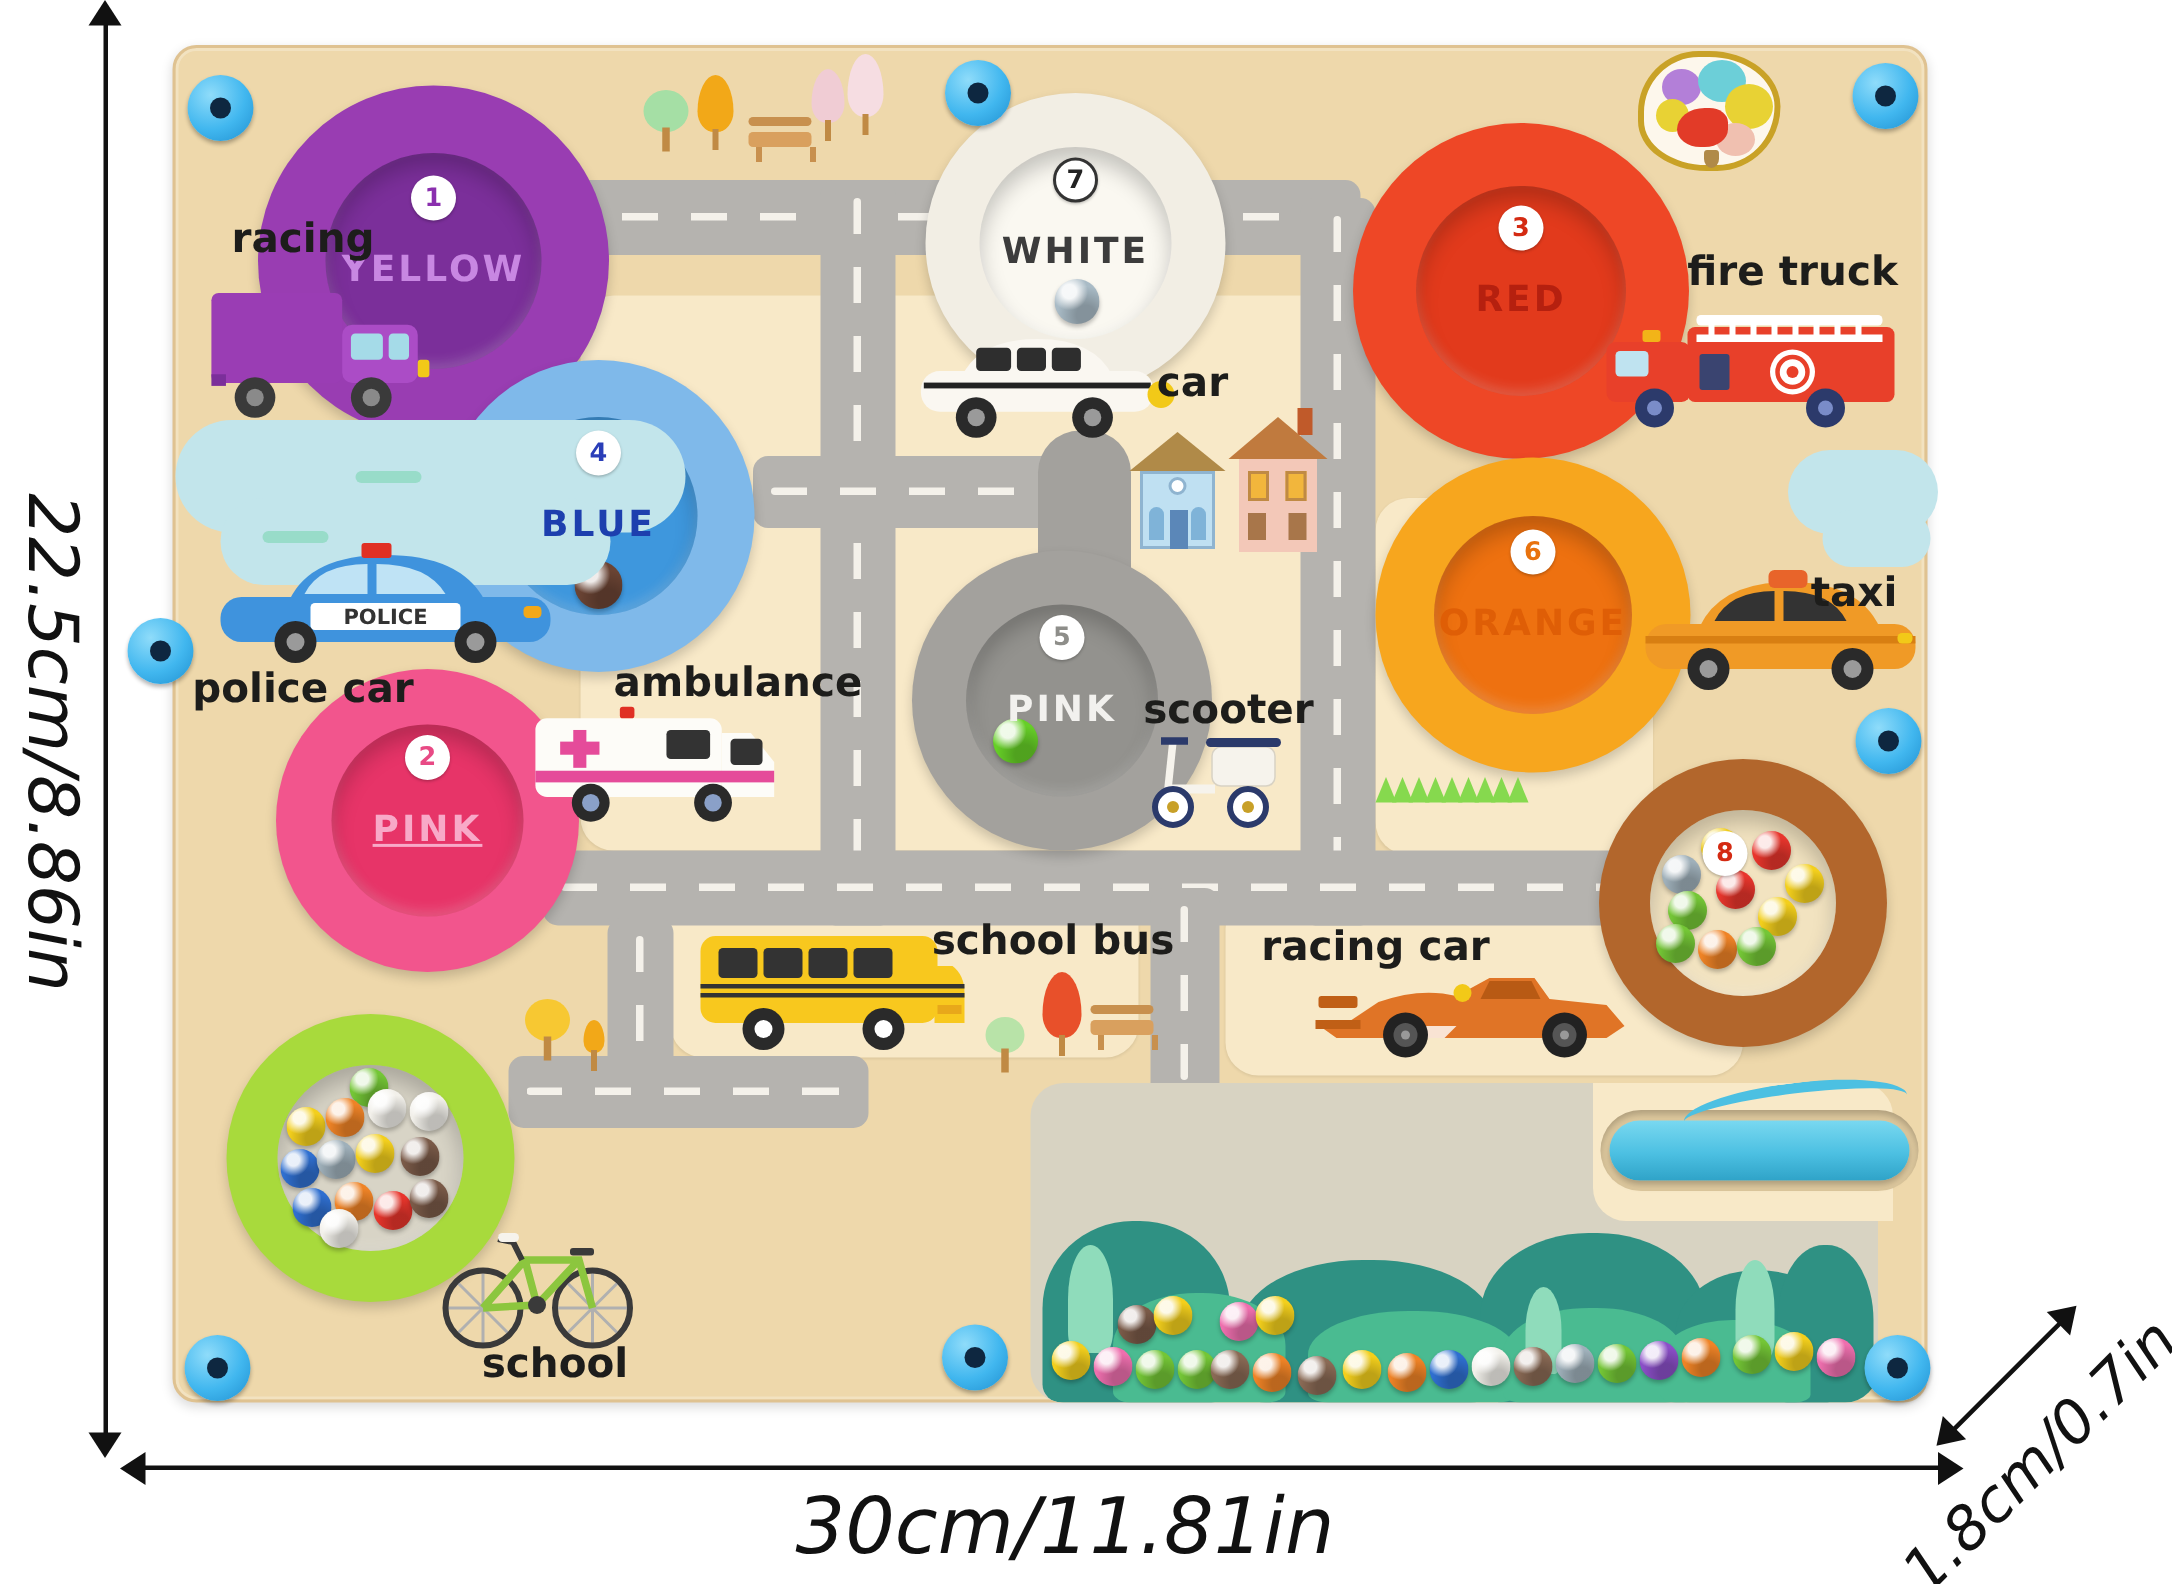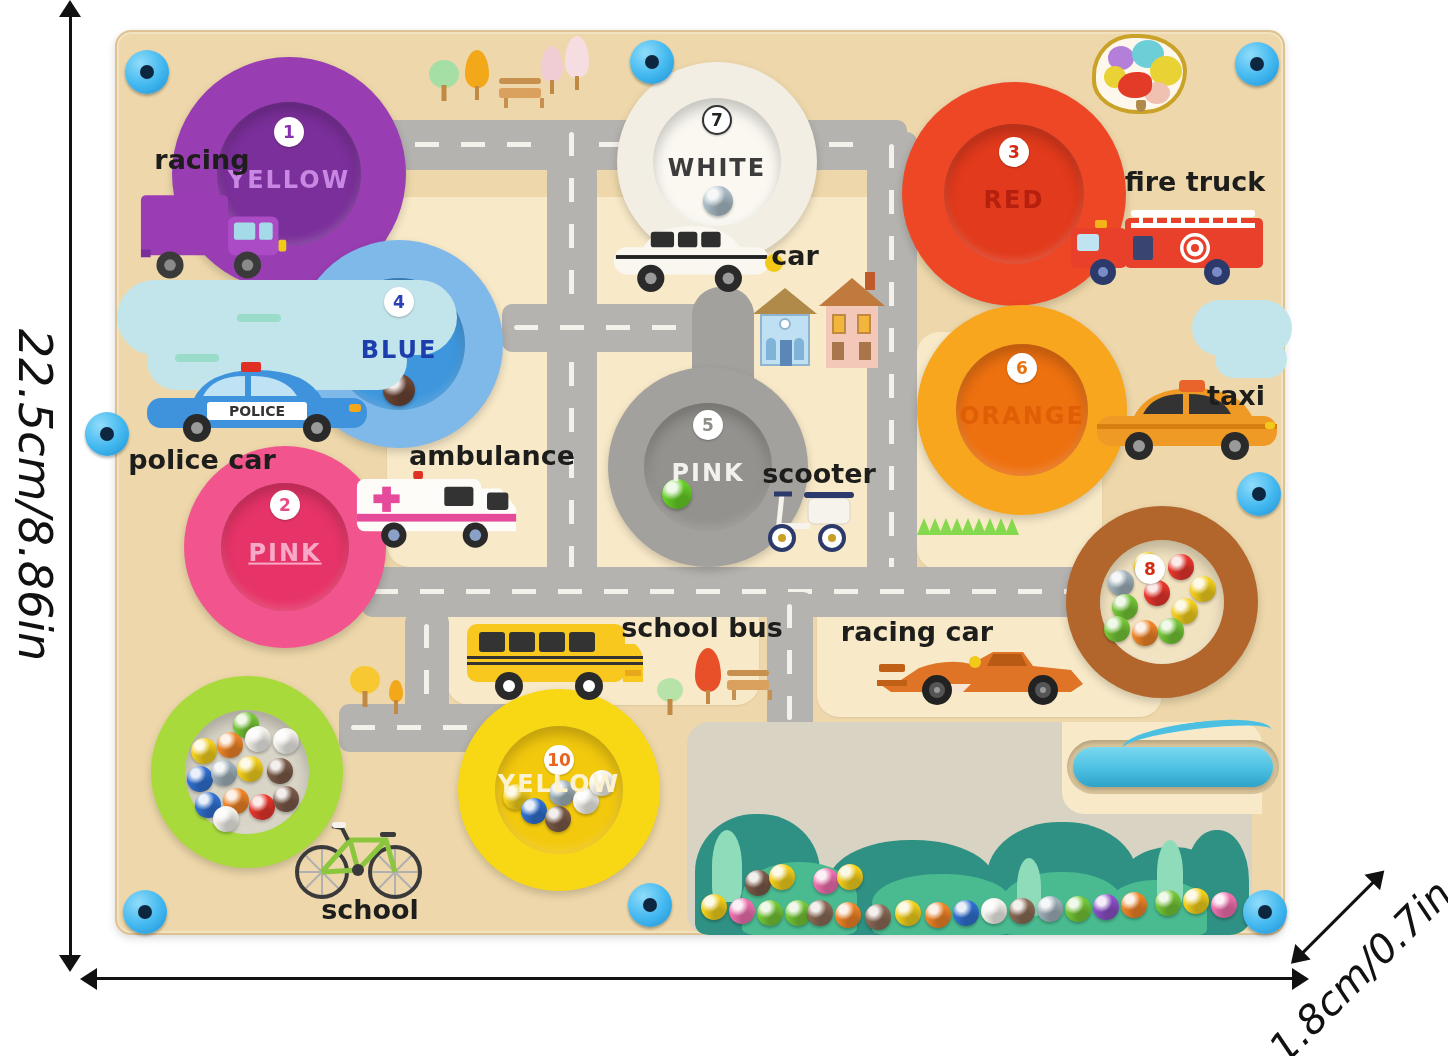--- a/index.html
+++ b/index.html
@@ -248,36 +248,20 @@
             <span class="ball" style="left: 4px; top: 76px; width: 26px; height: 26px; background-color: rgb(116, 198, 54);"></span>
             <span class="ball" style="left: 32px; top: 80px; width: 26px; height: 26px; background-color: rgb(239, 131, 38);"></span>
             <span class="ball" style="left: 58px; top: 78px; width: 26px; height: 26px; background-color: rgb(116, 198, 54);"></span>
           </div>
       </div>
       <div class="badge" style="transform:translate(-90%,-160%);color:#d42a12;">
           <span>8</span>
         </div>
     </div>
 
-    <div class="circle" style="left:341px;top:657px;width:202px;height:202px;background:#f8d715;">
-      <div class="inner" style="width:128px;height:128px;background:#f3c90e;">
-        <div class="well">
-            <span class="ball" style="left: 8px; top: 58px; width: 26px; height: 26px; background-color: rgb(243, 207, 28);"></span>
-            <span class="ball" style="left: 26px; top: 72px; width: 26px; height: 26px; background-color: rgb(47, 111, 208);"></span>
-            <span class="ball" style="left: 50px; top: 80px; width: 26px; height: 26px; background-color: rgb(122, 90, 72);"></span>
-            <span class="ball" style="left: 54px; top: 54px; width: 26px; height: 26px; background-color: rgb(159, 176, 186);"></span>
-            <span class="ball" style="left: 78px; top: 62px; width: 26px; height: 26px; background-color: rgb(242, 240, 234);"></span>
-            <span class="ball" style="left: 94px; top: 44px; width: 26px; height: 26px; background-color: rgb(242, 240, 234);"></span>
-          </div>
-      </div>
-      <div class="badge" style="transform:translate(-50%,-150%);color:#e8641f;">
-          <span>10</span>
-        </div>
-      <div class="cname" style="transform:translate(-50%,-70%);color:#fdf2cf;">YELLOW</div>
-    </div>
 
     <div class="circle" style="left:34px;top:644px;width:192px;height:192px;background:#a8da3c;">
       <div class="inner" style="width:124px;height:124px;background:#d8d4c6;">
         <div class="well">
             <span class="ball" style="left: 48px; top: 2px; width: 26px; height: 26px; background-color: rgb(116, 198, 54);"></span>
             <span class="ball" style="left: 6px; top: 28px; width: 26px; height: 26px; background-color: rgb(243, 207, 28);"></span>
             <span class="ball" style="left: 32px; top: 22px; width: 26px; height: 26px; background-color: rgb(239, 131, 38);"></span>
             <span class="ball" style="left: 60px; top: 16px; width: 26px; height: 26px; background-color: rgb(242, 240, 234);"></span>
             <span class="ball" style="left: 88px; top: 18px; width: 26px; height: 26px; background-color: rgb(242, 240, 234);"></span>
             <span class="ball" style="left: 2px; top: 56px; width: 26px; height: 26px; background-color: rgb(47, 111, 208);"></span>
@@ -523,20 +507,21 @@
   </div>
 
   <div class="dimline" style="left:69px;top:14px;width:3px;height:946px;"></div>
   <div class="tri" style="left:59px;top:0;border-left:11px solid transparent;border-right:11px solid transparent;border-bottom:17px solid #111;"></div>
   <div class="tri" style="left:59px;top:955px;border-left:11px solid transparent;border-right:11px solid transparent;border-top:17px solid #111;"></div>
   <div class="dimtext" id="dim-v-text">22.5cm/8.86in</div>
 
   <div class="dimline" style="left:92px;top:977px;width:1204px;height:3px;"></div>
   <div class="tri" style="left:80px;top:968px;border-top:11px solid transparent;border-bottom:11px solid transparent;border-right:17px solid #111;"></div>
   <div class="tri" style="left:1292px;top:968px;border-top:11px solid transparent;border-bottom:11px solid transparent;border-left:17px solid #111;"></div>
+  <div class="dimtext" id="dim-h-text">30cm/11.81in</div>
 
   <div id="dim-d-wrap">
     <div class="bar"></div>
     <div class="tri" style="left:0;top:-10px;border-top:11px solid transparent;border-bottom:11px solid transparent;border-right:17px solid #111;"></div>
     <div class="tri" style="right:0;top:-10px;border-top:11px solid transparent;border-bottom:11px solid transparent;border-left:17px solid #111;"></div>
   </div>
   <div class="dimtext" id="dim-d-text">1.8cm/0.7in</div>
 
 </div>
 

